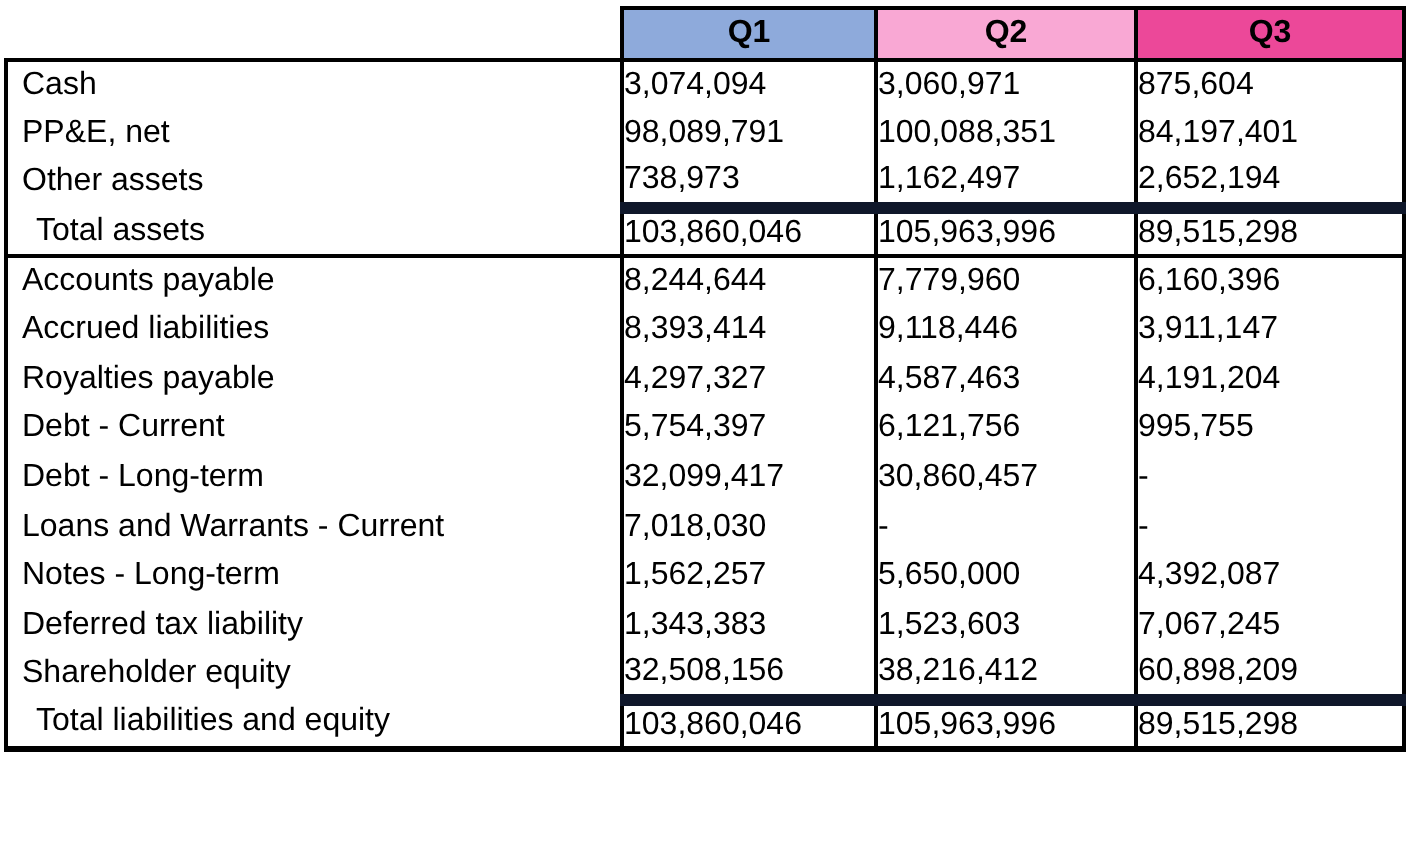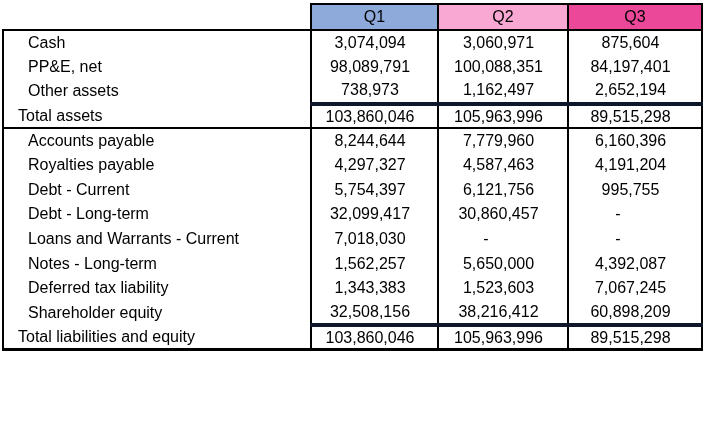--- a/index.html
+++ b/index.html
@@ -21,49 +21,49 @@
   col.c1 { width: 127px; }
   col.c2 { width: 130px; }
   col.c3 { width: 134px; }
   th.corner {
     border: none;
     background: transparent;
   }
   th.qh {
     border: 2px solid #000;
     font-size: 16px;
-    font-weight: normal;
+    font-weight: bold;
     text-align: center;
     height: 26px;
     padding: 0;
   }
   td {
     height: 24.6px;
     font-size: 16px;
     padding: 0;
     vertical-align: middle;
     white-space: nowrap;
     overflow: hidden;
   }
   td.label {
     text-align: left;
-    padding-left: 24px;
+    padding-left: 7px;
     border-left: 2px solid #000;
   }
   td.indent { padding-left: 14px; }
   td.num {
-    text-align: center;
+    text-align: left;
     padding-right: 9px;
     border-left: 2px solid #000;
   }
   td.lastcol { border-right: 2px solid #000; }
   td.dash { padding-right: 34px; }
   tbody tr:first-child td { border-top: 2px solid #000; }
   tbody tr:last-child td { border-bottom: 3px solid #000; }
-  tr.total td.num { border-top: 4px solid #0f172a; }
+  tr.total td.num { border-top: 6px solid #0f172a; }
   tr.section-end td { border-bottom: 2px solid #000; }
 </style>
 </head>
 <body>
 
 <table>
   <colgroup>
     <col class="c0">
       <col class="c1">
       <col class="c2">
@@ -100,20 +100,26 @@
         <td class="label indent">Total assets</td>
         <td class="num">103,860,046</td>
         <td class="num">105,963,996</td>
         <td class="num lastcol">89,515,298</td>
       </tr>
       <tr>
         <td class="label">Accounts payable</td>
         <td class="num">8,244,644</td>
         <td class="num">7,779,960</td>
         <td class="num lastcol">6,160,396</td>
+      </tr>
+      <tr>
+        <td class="label">Accrued liabilities</td>
+        <td class="num">8,393,414</td>
+        <td class="num">9,118,446</td>
+        <td class="num lastcol">3,911,147</td>
       </tr>
       <tr>
         <td class="label">Royalties payable</td>
         <td class="num">4,297,327</td>
         <td class="num">4,587,463</td>
         <td class="num lastcol">4,191,204</td>
       </tr>
       <tr>
         <td class="label">Debt - Current</td>
         <td class="num">5,754,397</td>

